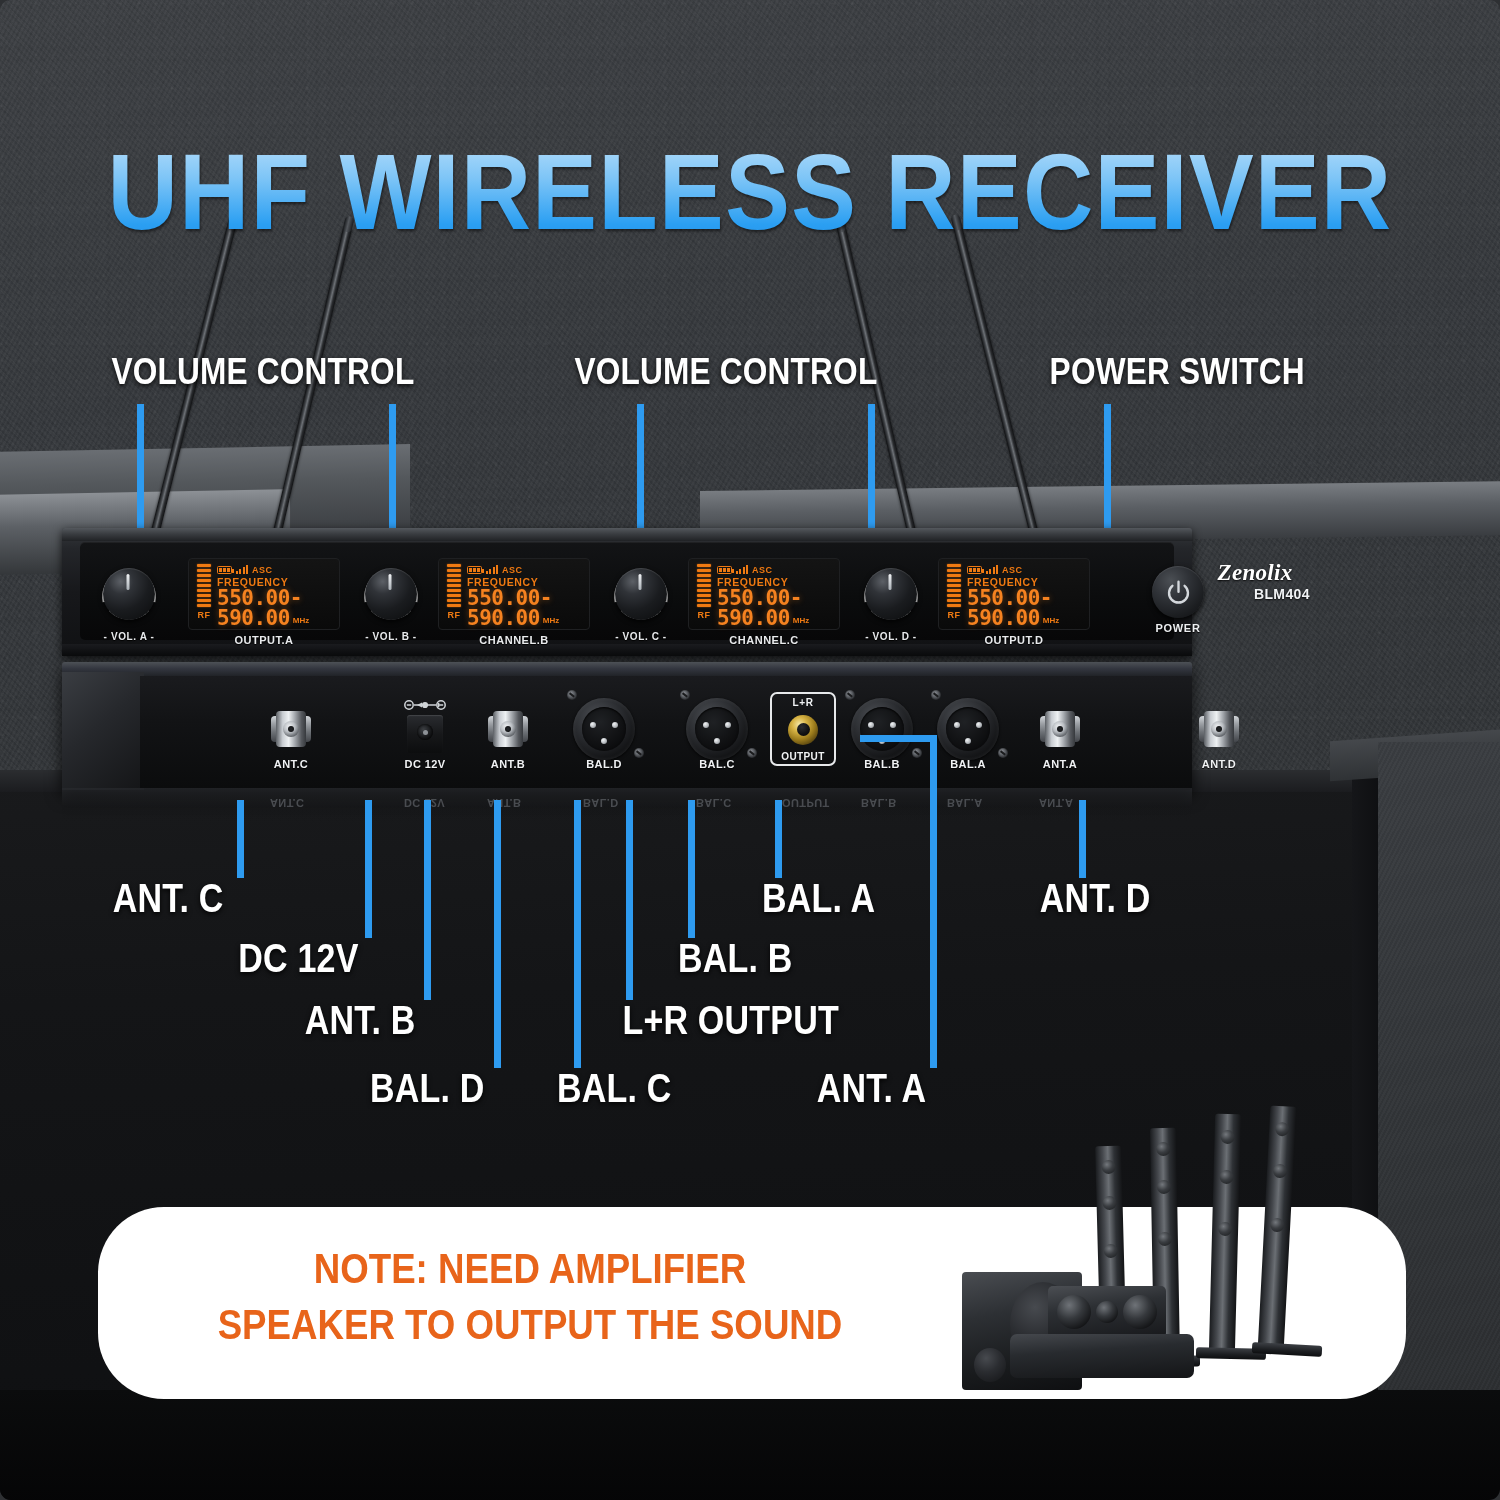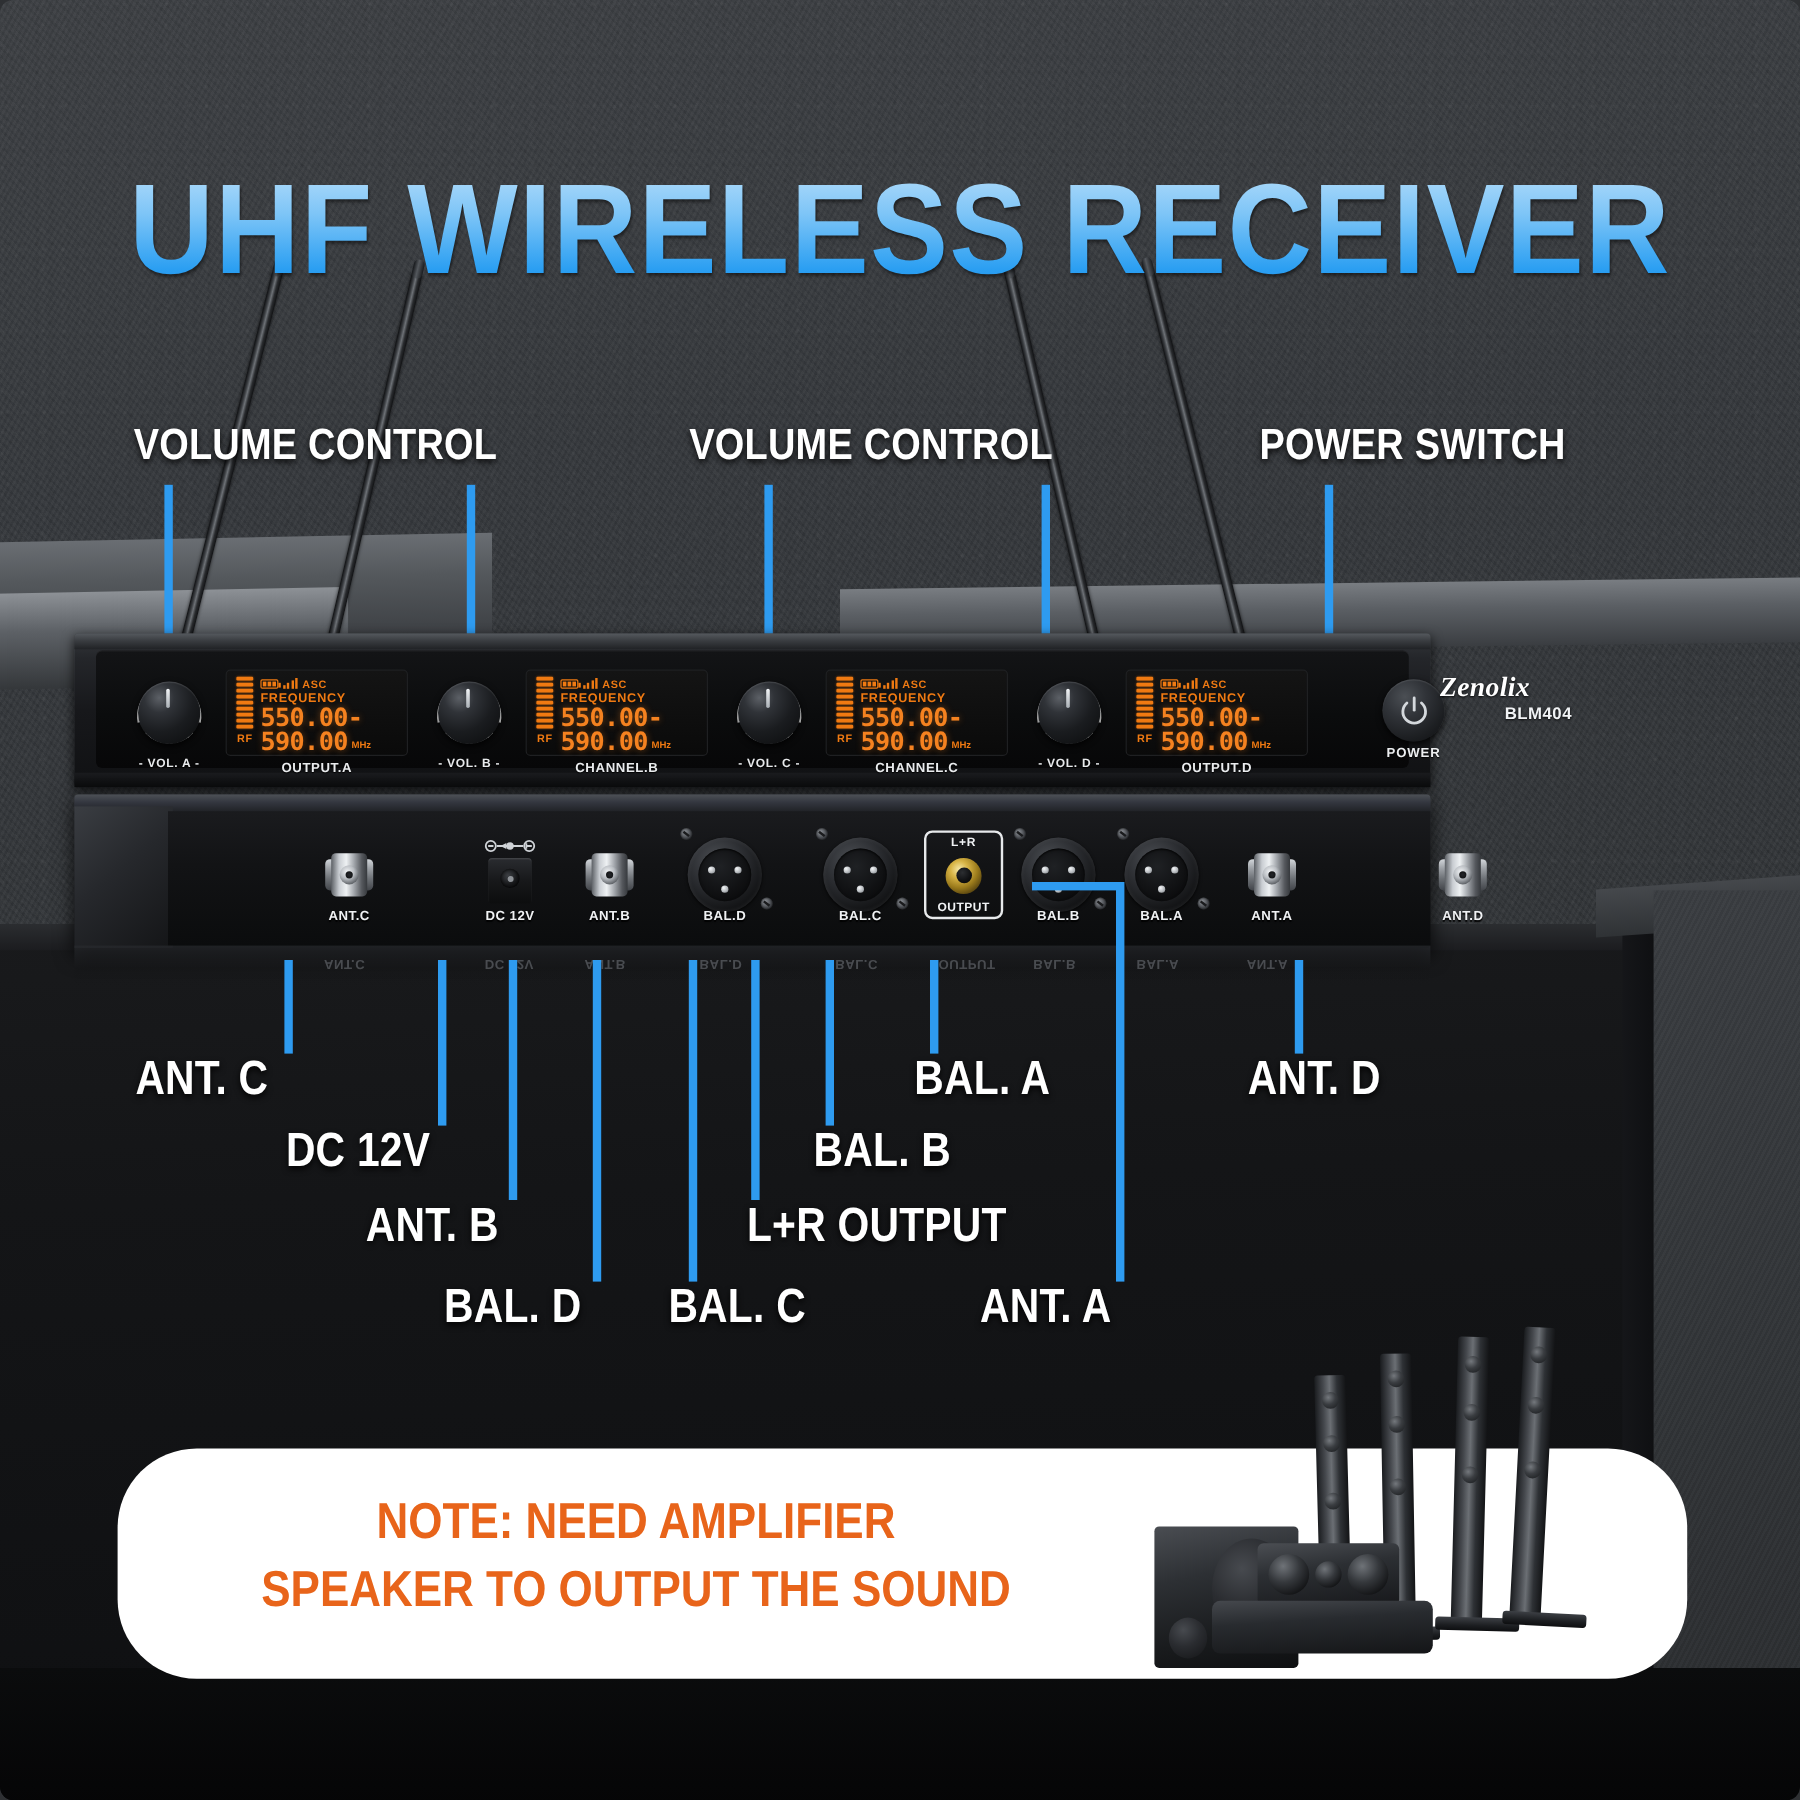--- a/index.html
+++ b/index.html
@@ -191,21 +191,21 @@
     background:radial-gradient(circle at 36% 28%, #4b4f54 0%, #303338 35%, #1c1e21 70%, #0d0e10 100%);
     box-shadow:0 2px 5px rgba(0,0,0,.85), inset 0 1px 1px rgba(255,255,255,.1);
     display:flex; align-items:center; justify-content:center;
   }
   .pwr-label {
     position:absolute; left:0; top:58px; width:76px; text-align:center;
     color:#eceef0; font-size:11px; font-weight:bold; letter-spacing:.7px;
     text-shadow:0 1px 1px #000;
   }
   .brand {
-    position:absolute; left:1120px; top:18px; width:110px; text-align:left;
+    position:absolute; left:1120px; top:18px; width:110px; text-align:center;
     color:#ffffff; font-size:23px; font-weight:bold; font-style:italic;
     font-family:"Liberation Serif", serif; letter-spacing:.3px;
     text-shadow:0 1px 2px rgba(0,0,0,.9);
   }
   .model {
     position:absolute; left:1120px; top:44px; width:110px; text-align:right;
     color:#f1f3f5; font-size:14px; font-weight:bold; letter-spacing:.4px;
     text-shadow:0 1px 2px rgba(0,0,0,.9);
   }
 
@@ -422,21 +422,21 @@
   <div class="cline" style="left:389px; top:404px; width:7px; height:182px;"></div>
   <div class="cline" style="left:637px; top:404px; width:7px; height:182px;"></div>
   <div class="cline" style="left:868px; top:404px; width:7px; height:182px;"></div>
   <div class="cline" style="left:1104px; top:404px; width:7px; height:190px;"></div>
 
   <div class="front-unit">
     <div class="front-unit-topbevel"></div>
     <div class="front-unit-bottom"></div>
     <div class="front-face">
 
-      <div class="knob-wrap" style="left:22px;">
+      <div class="knob-wrap" style="left:10px;">
         <svg class="knob-arrows" viewBox="0 0 78 62">
           <path d="M14,40 A26,26 0 0 1 24,14" fill="none" stroke="#fff" stroke-width="2.6"></path>
           <polygon points="24,14 19,16 23,20" fill="#fff"></polygon>
           <path d="M54,14 A26,26 0 0 1 64,40" fill="none" stroke="#fff" stroke-width="2.6"></path>
           <polygon points="64,40 59,37 63,35" fill="#fff"></polygon>
           <path d="M20,48 A26,26 0 0 0 58,48" fill="none" stroke="#fff" stroke-width="2.6"></path>
           <polygon points="58,48 52,48 55,53" fill="#fff"></polygon>
         </svg>
         <div class="knob">
           <div class="knob-pointer"></div>

